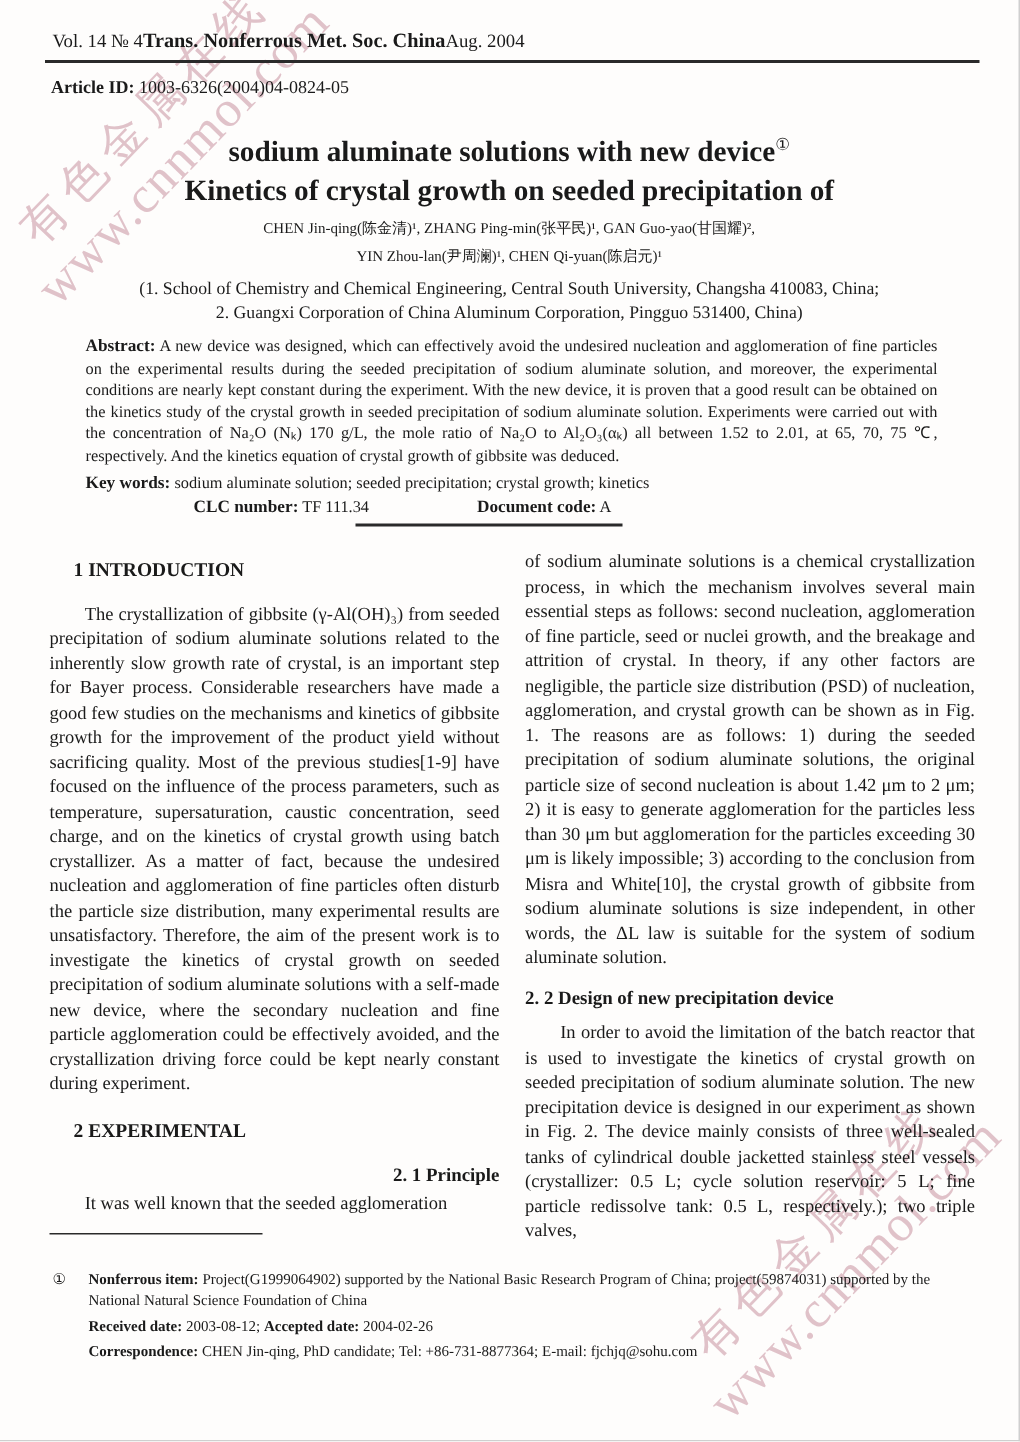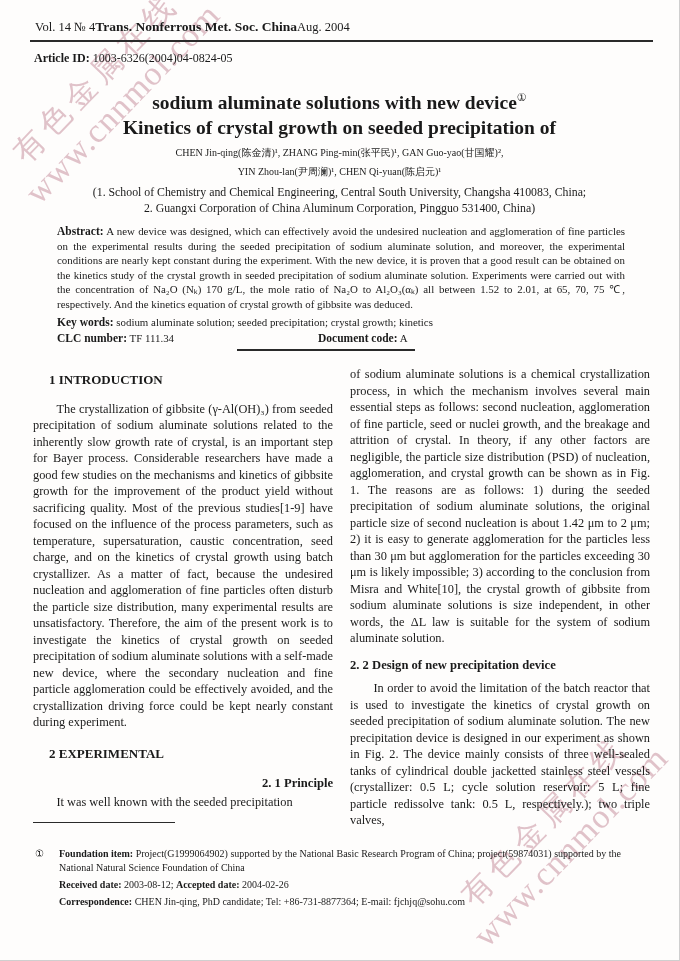--- a/index.html
+++ b/index.html
@@ -41,21 +41,21 @@
   .title-note { font-size:11px; vertical-align:super; font-weight:normal; }
   .authors-block { position:absolute; top:143px; left:0; width:100%; text-align:center;
     font-size:10px; line-height:19px; }
   .affil-block { position:absolute; top:185px; left:0; width:100%; text-align:center;
     font-size:11.8px; line-height:15.5px; }
   
   .abstract-block { position:absolute; top:224px; left:57px; width:568px;
     font-size:10.9px; line-height:14.6px; text-align:justify; }
   .abstract-block .lbl { font-weight:bold; font-size:11.5px; }
   .kw-row { margin-top:3px; text-align:left; }
-  .clc-row { margin-top:2px; display:flex; text-align:left; }
+  .clc-row { margin-top:2px; display:flex; text-align:center; }
   .clc-left { display:inline-block; width:261px; }
   .clc-row .lbl { font-size:11.5px; }
   .mid-divider { position:absolute; top:349px; left:237px; width:178px; border-top:2px solid #2a2a2a; }
   
   .columns { position:absolute; top:366px; left:33px; width:618px; display:flex; gap:17px; }
   .col { width:300px; font-size:12.35px; line-height:16.5px; text-align:justify; }
   .sec-h1 { font-weight:bold; font-size:13px; margin:6px 0 12px 16px; text-align:left; }
   .sec-h2 { font-weight:bold; font-size:12.6px; text-align:left; }
   .col p { margin:0; }
   .indent { text-indent:1.9em; }
@@ -125,34 +125,34 @@
   </div>
 
   <div class="mid-divider"></div>
 
   <div class="columns">
     <div class="col">
       <div class="sec-h1">1   INTRODUCTION</div>
       <p class="indent">The crystallization of gibbsite (γ-Al(OH)₃) from seeded precipitation of sodium aluminate solutions related to the inherently slow growth rate of crystal, is an important step for Bayer process. Considerable researchers have made a good few studies on the mechanisms and kinetics of gibbsite growth for the improvement of the product yield without sacrificing quality. Most of the previous studies[1-9] have focused on the influence of the process parameters, such as temperature, supersaturation, caustic concentration, seed charge, and on the kinetics of crystal growth using batch crystallizer. As a matter of fact, because the undesired nucleation and agglomeration of fine particles often disturb the particle size distribution, many experimental results are unsatisfactory. Therefore, the aim of the present work is to investigate the kinetics of crystal growth on seeded precipitation of sodium aluminate solutions with a self-made new device, where the secondary nucleation and fine particle agglomeration could be effectively avoided, and the crystallization driving force could be kept nearly constant during experiment.</p>
       <div class="sec-h1 mt-exp">2   EXPERIMENTAL</div>
       <div class="sec-h2 mt-sub">2. 1   Principle</div>
-      <p class="indent">It was well known with the seeded precipitation</p>
+      <p class="indent">It was well known that the seeded agglomeration</p>
       <div class="footnote-rule"></div>
     </div>
     <div class="col">
       <p>of sodium aluminate solutions is a chemical crystallization process, in which the mechanism involves several main essential steps as follows: second nucleation, agglomeration of fine particle, seed or nuclei growth, and the breakage and attrition of crystal. In theory, if any other factors are negligible, the particle size distribution (PSD) of nucleation, agglomeration, and crystal growth can be shown as in Fig. 1. The reasons are as follows: 1) during the seeded precipitation of sodium aluminate solutions, the original particle size of second nucleation is about 1.42 μm to 2 μm; 2) it is easy to generate agglomeration for the particles less than 30 μm but agglomeration for the particles exceeding 30 μm is likely impossible; 3) according to the conclusion from Misra and White[10], the crystal growth of gibbsite from sodium aluminate solutions is size independent, in other words, the ΔL law is suitable for the system of sodium aluminate solution.</p>
       <div class="sec-h2 mt-design">2. 2   Design of new precipitation device</div>
       <p class="indent">In order to avoid the limitation of the batch reactor that is used to investigate the kinetics of crystal growth on seeded precipitation of sodium aluminate solution. The new precipitation device is designed in our experiment as shown in Fig. 2. The device mainly consists of three well-sealed tanks of cylindrical double jacketted stainless steel vessels (crystallizer: 0.5 L; cycle solution reservoir: 5 L; fine particle redissolve tank: 0.5 L, respectively.); two triple valves,</p>
     </div>
   </div>
 
   <div class="footnotes">
     <div class="fn-item">
       <span class="fn-mark">①</span>
-      <span class="fn-lbl">Foundation item:</span><span> Project(G1999064902) supported by the National Basic Research Program of China;  project(59874031) supported by the National Natural Science Foundation of China</span>
+      <span class="fn-lbl">Nonferrous item:</span><span> Project(G1999064902) supported by the National Basic Research Program of China;  project(59874031) supported by the National Natural Science Foundation of China</span>
     </div>
     <div class="fn-line">
       <span class="fn-lbl">Received date:</span><span> 2003-08-12;  </span><span class="fn-lbl">Accepted date:</span><span>  2004-02-26</span>
     </div>
     <div class="fn-line">
       <span class="fn-lbl">Correspondence:</span><span> CHEN Jin-qing, PhD candidate; Tel: +86-731-8877364; E-mail: fjchjq@sohu.com</span>
     </div>
   </div>
 
 </div>

